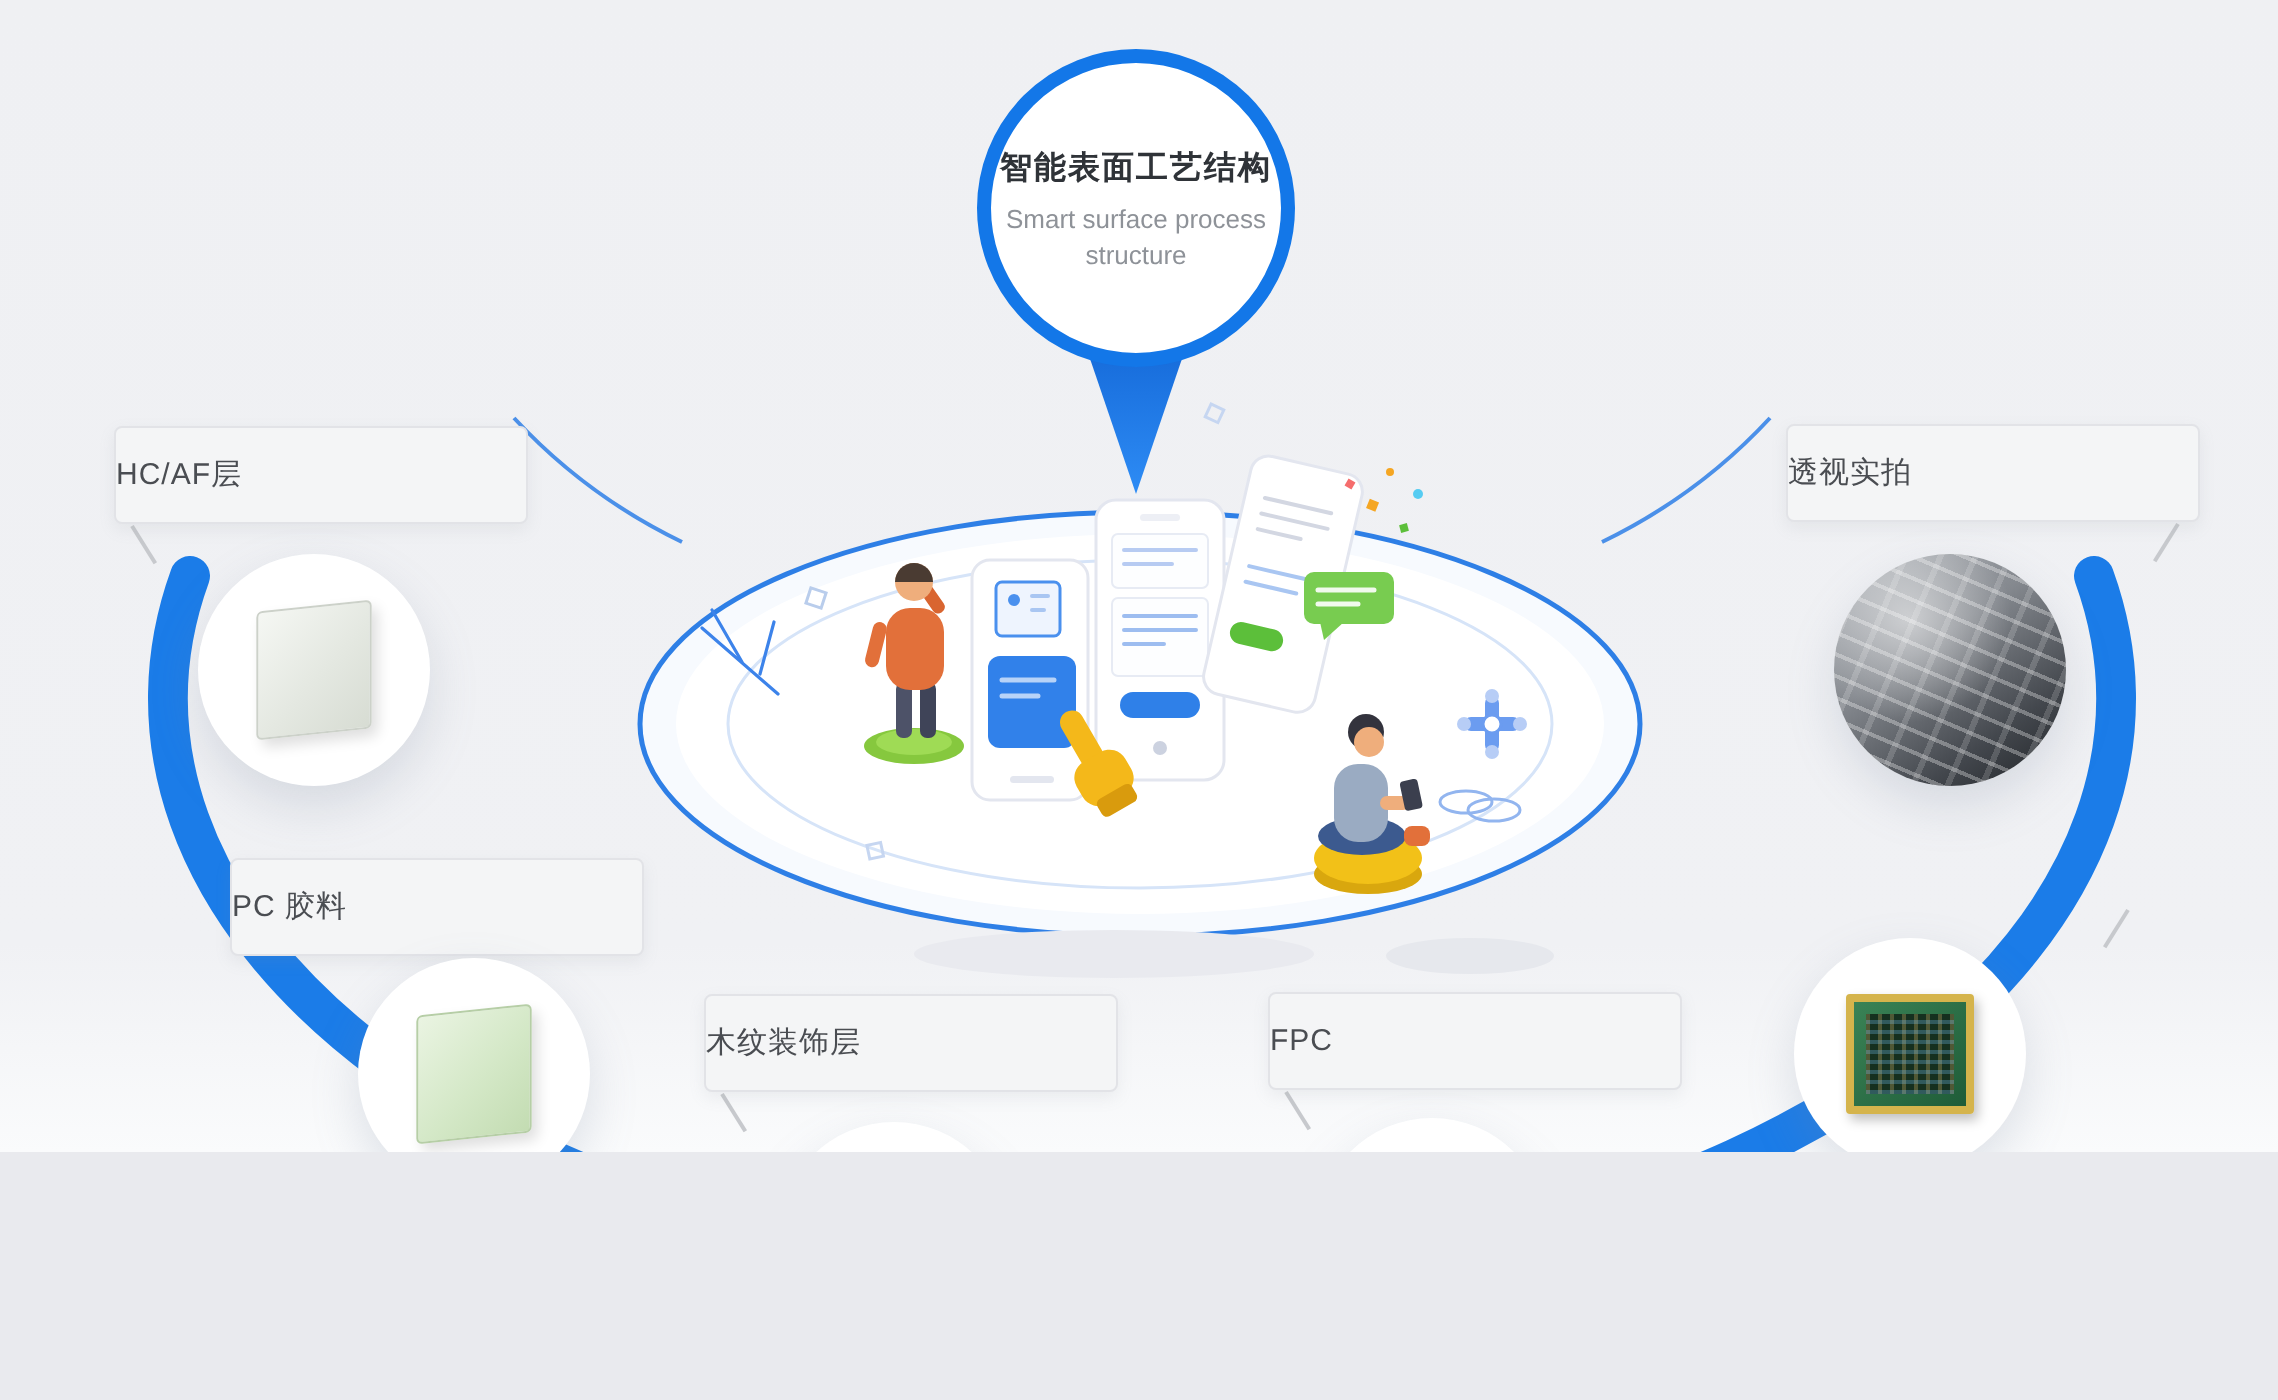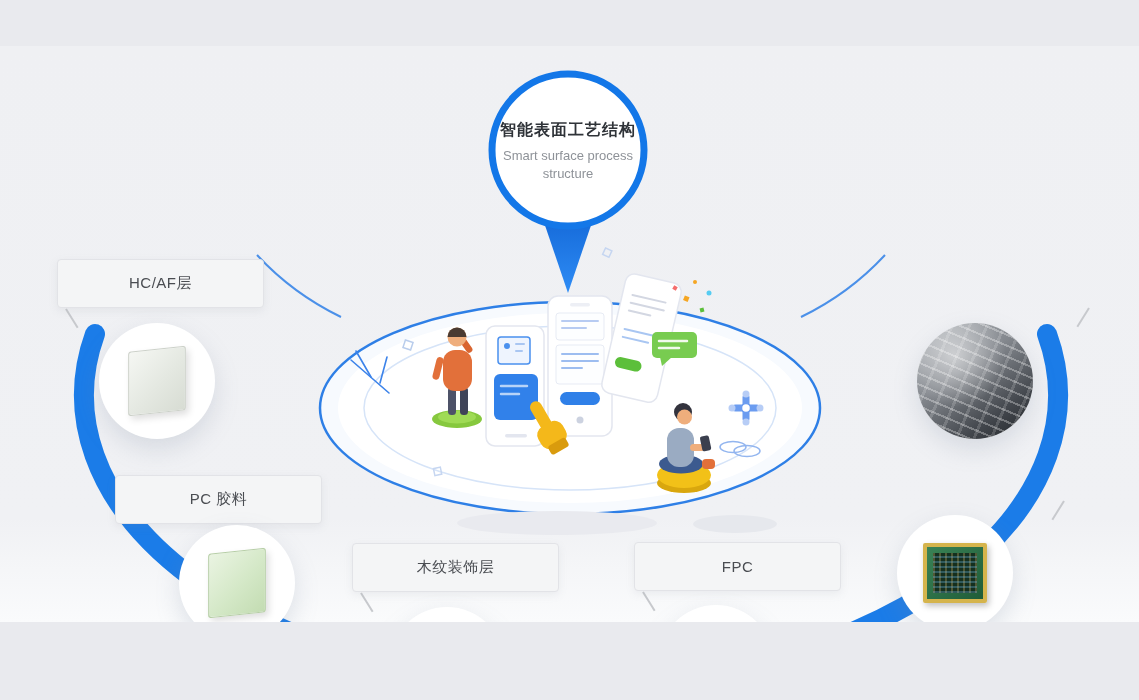--- a/index.html
+++ b/index.html
@@ -1,29 +1,28 @@
 <!DOCTYPE html>
 <html><head>
 <meta charset="utf-8">
 <style>
   html,body{margin:0;padding:0;background:#e9eaee;}
   .canvas{
     position:relative;width:1139px;height:576px;overflow:hidden;
     background:linear-gradient(180deg,#eff0f3 0%,#f0f1f4 82%,#fafbfc 100%);
     font-family:"Liberation Sans","DejaVu Sans",sans-serif;
-    margin-top:46px;
   }
   .scene{position:absolute;left:0;top:0;z-index:1;}
 
   
   .node-label{
     position:absolute;z-index:3;width:205px;height:47px;
     background:#f4f5f6;border:1px solid #e2e3e7;border-radius:4px;
     box-shadow:0 3px 8px rgba(140,145,160,.12);
-    display:flex;align-items:center;justify-content:center;
+    display:flex;align-items:center;
     font-size:15px;color:#4a4d52;letter-spacing:.5px;
   }
   .tick{
     position:absolute;z-index:2;width:22px;height:2px;background:#c7c9cd;
     transform-origin:left center;
   }
 
   
   .node-circle{
     position:absolute;z-index:3;width:116px;height:116px;border-radius:50%;
@@ -224,20 +223,23 @@
   </div>
   <div class="node-label" style="left:115px;top:429px">
     <span>PC 胶料</span>
   </div>
   <div class="node-label" style="left:634px;top:496px">
     <span>FPC</span>
   </div>
   <div class="node-label" style="left:352px;top:497px">
     <span>木纹装饰层</span>
   </div>
+  <div class="node-label" style="left:893px;top:212px">
+    <span>透视实拍</span>
+  </div>
 
   <div class="node-circle" style="left:99px;top:277px">
     <div class="sheet sheet-clear"></div>
   </div>
   <div class="node-circle" style="left:179px;top:479px">
     <div class="sheet sheet-green"></div>
   </div>
   <div class="node-circle" style="left:389px;top:561px">
     <div class="sheet sheet-wood"></div>
   </div>

